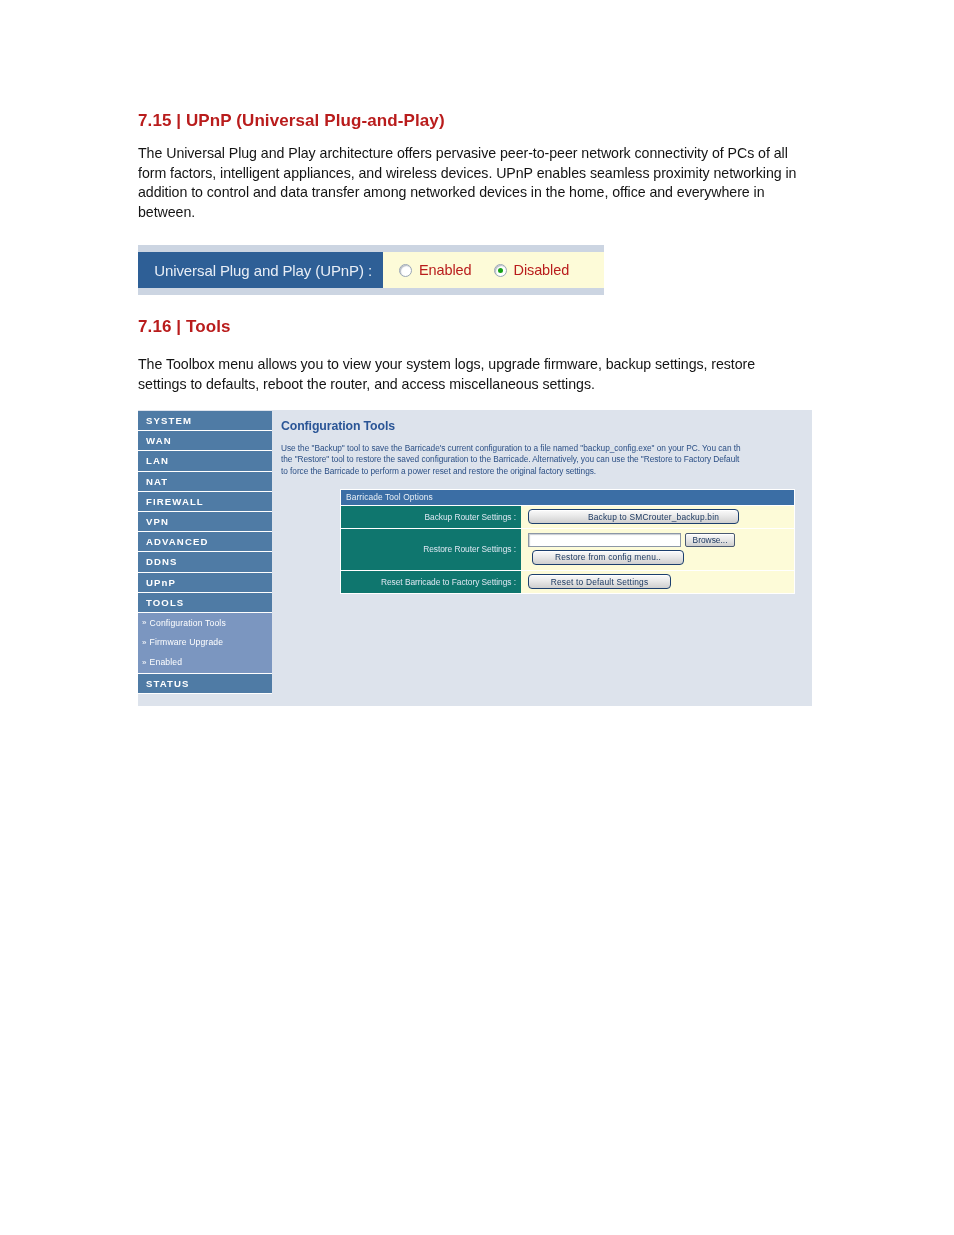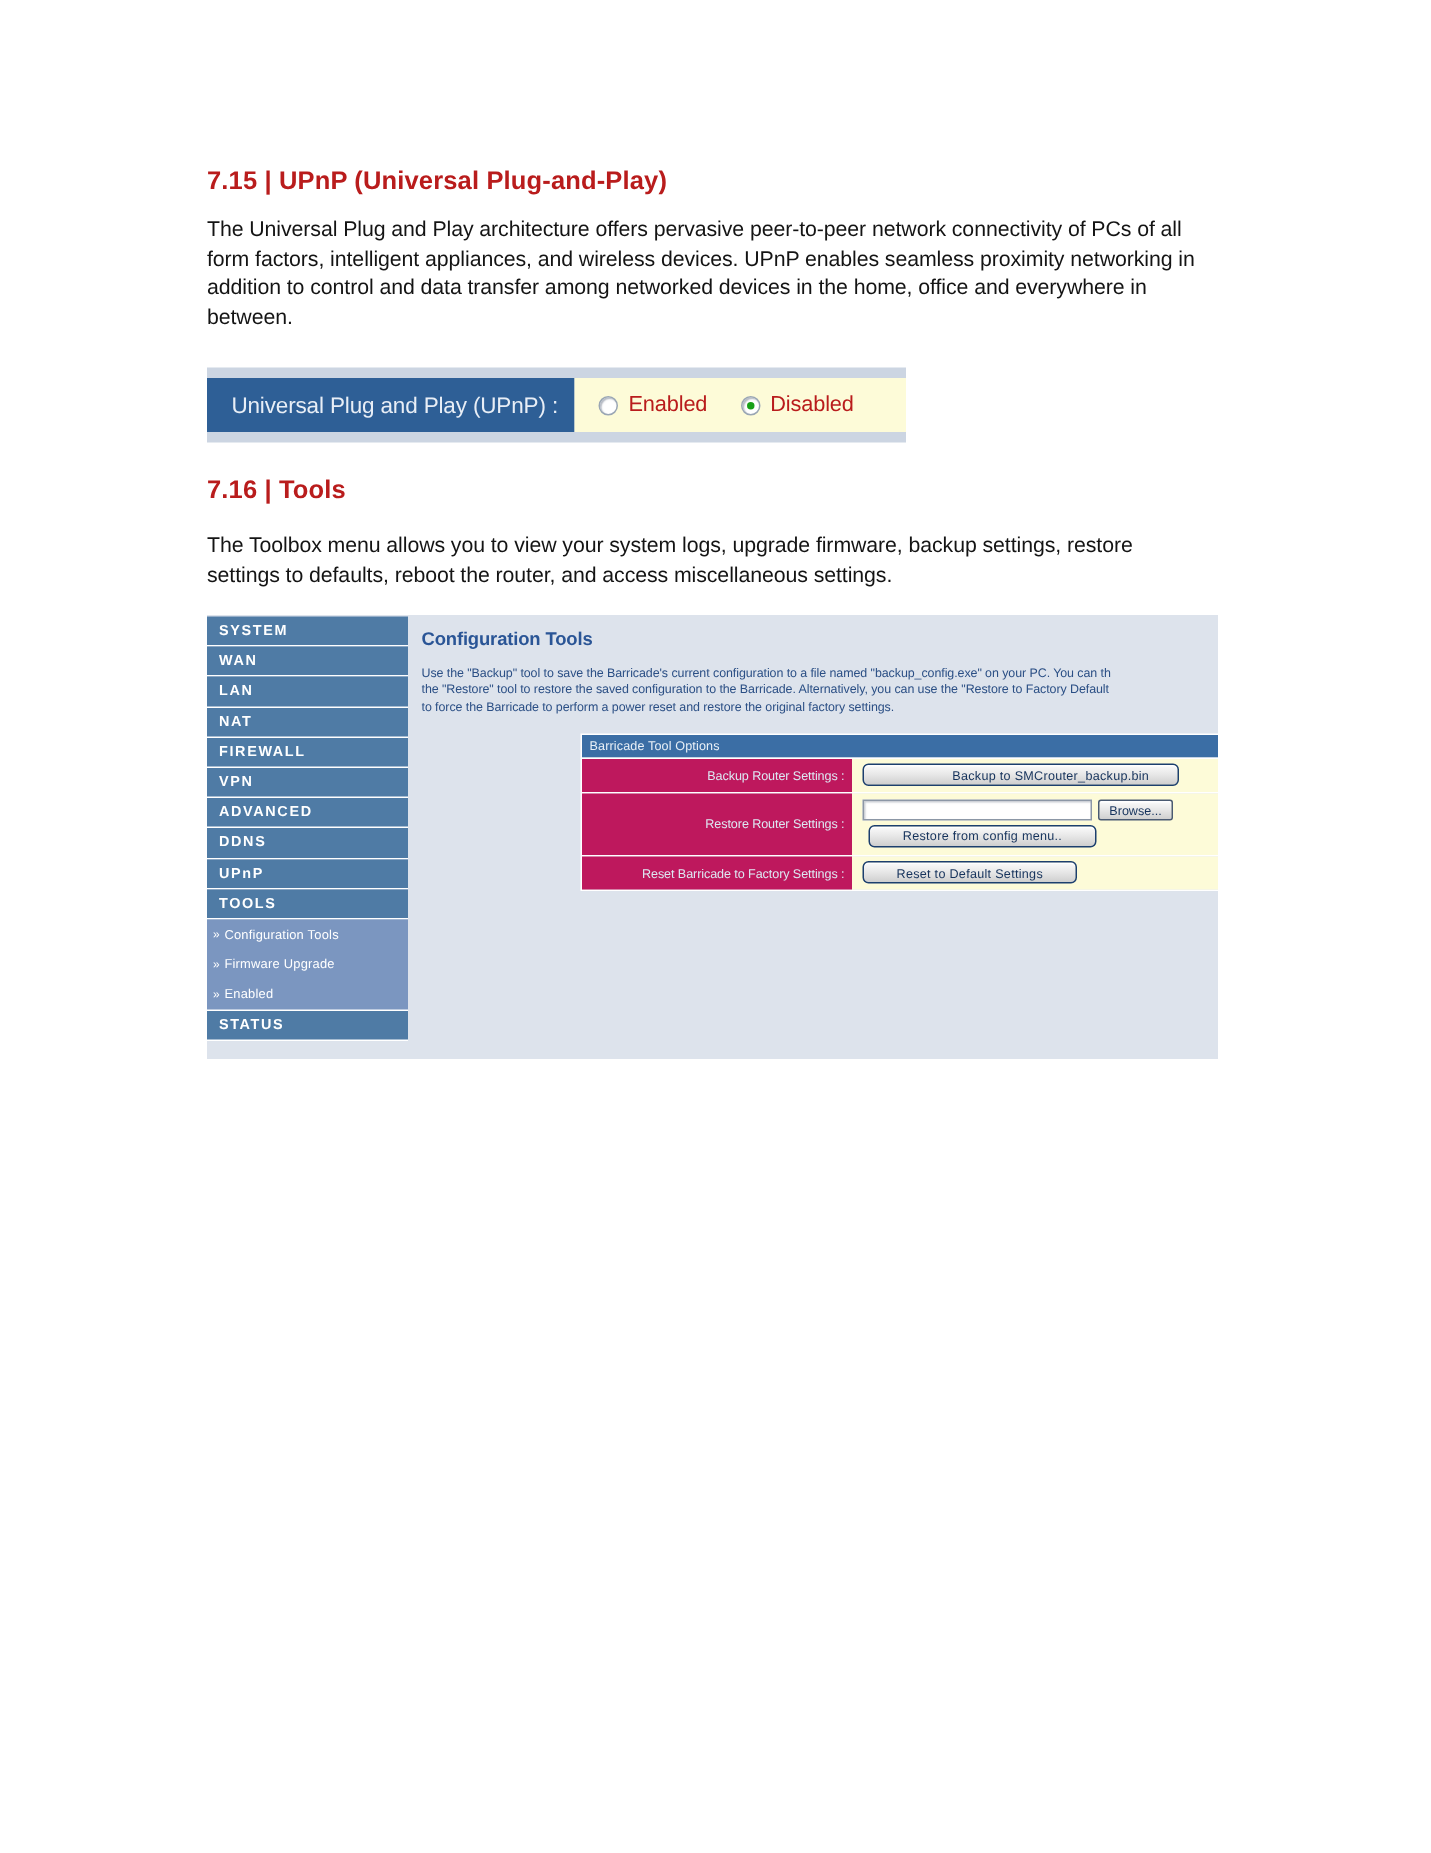--- a/index.html
+++ b/index.html
@@ -192,42 +192,41 @@
   }
   .content-desc div { white-space: nowrap; }
 
   .tool-table {
     position: absolute;
     left: 68px;
     top: 79px;
     width: 455px;
     border: 1px solid #ffffff;
     box-sizing: border-box;
-    margin-left: 47px;
   }
   .tt-header {
     background: #3b6ea5;
     color: #e9f0f7;
     font-size: 8.4px;
     letter-spacing: 0.1px;
     height: 14.5px;
     display: flex;
     align-items: center;
     padding-left: 5px;
     box-sizing: border-box;
   }
   .tt-row {
     display: flex;
     border-top: 1.4px solid #ffffff;
     min-height: 22px;
   }
   .tt-label {
     width: 180px;
     flex: none;
-    background: #be185d;
+    background: #0f766e;
     color: #dde7f2;
     font-size: 8.4px;
     letter-spacing: -0.05px;
     display: flex;
     align-items: center;
     justify-content: flex-end;
     padding-right: 5px;
     box-sizing: border-box;
   }
   .tt-value {

